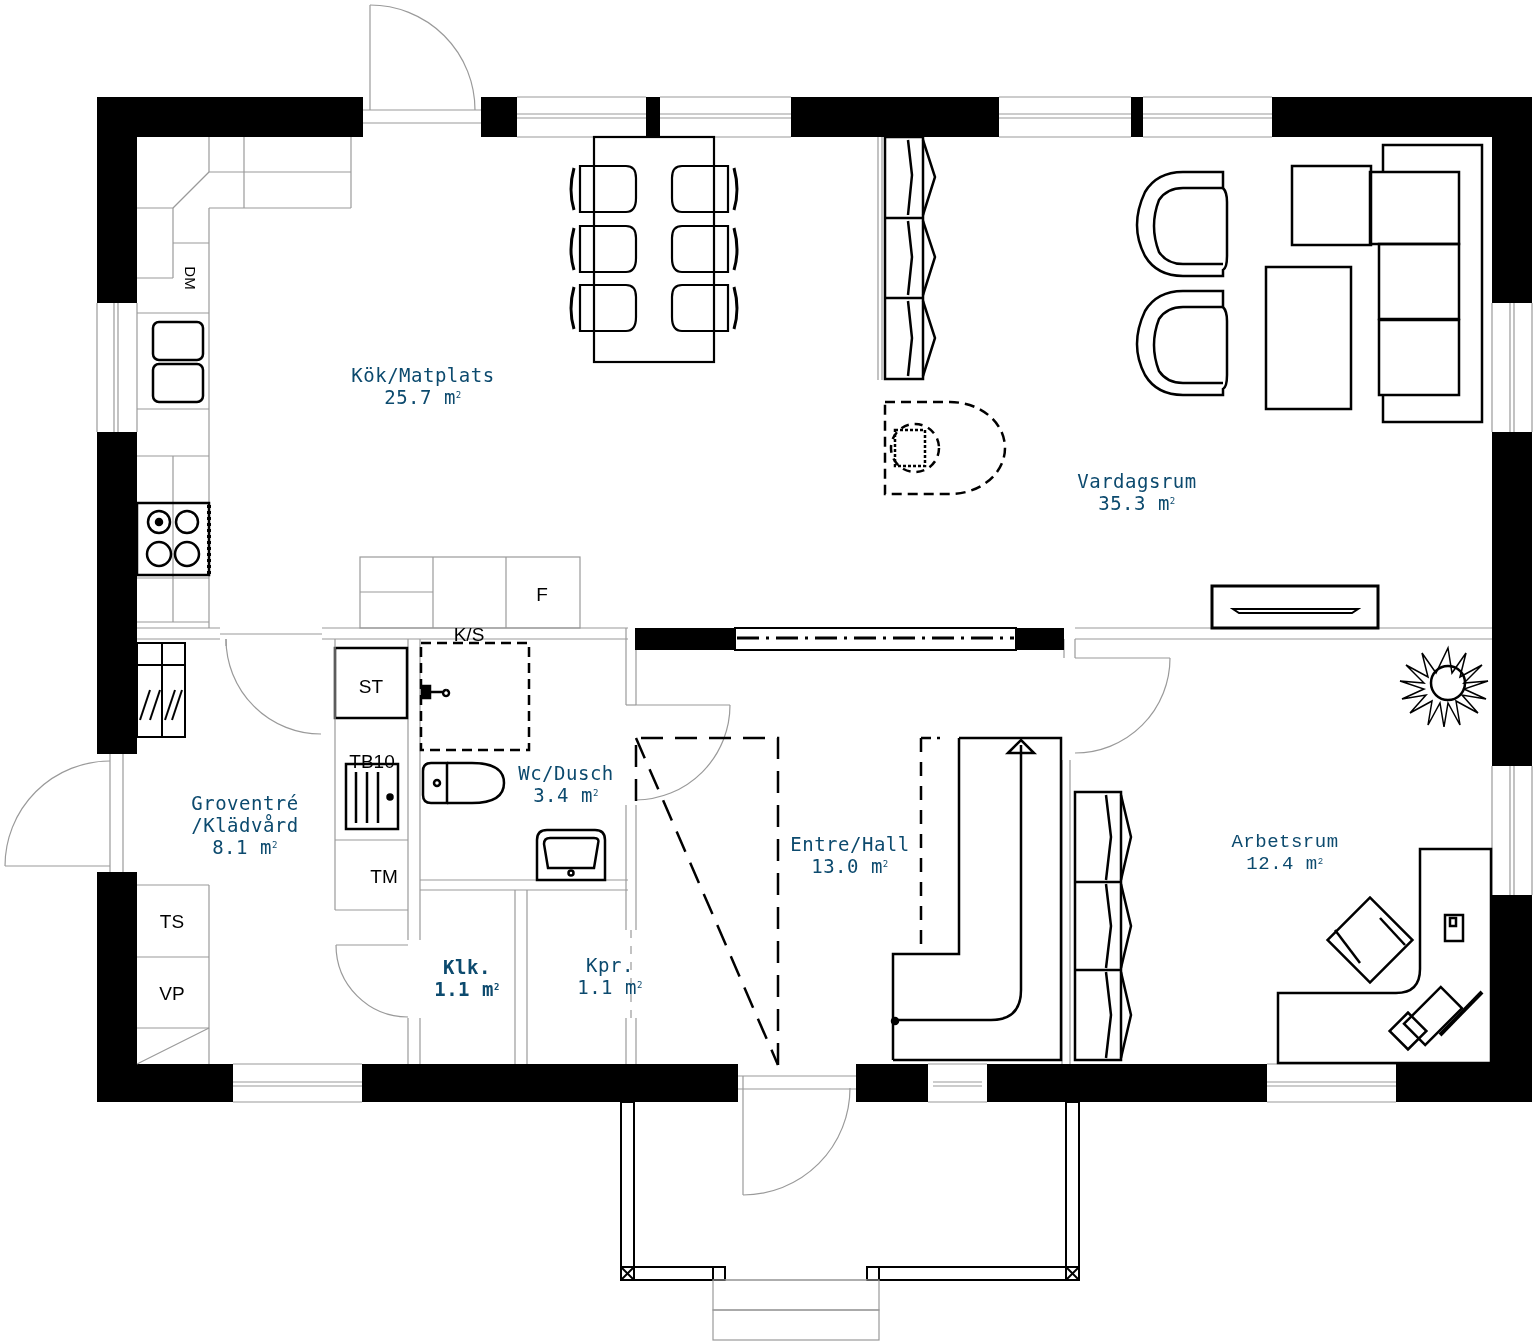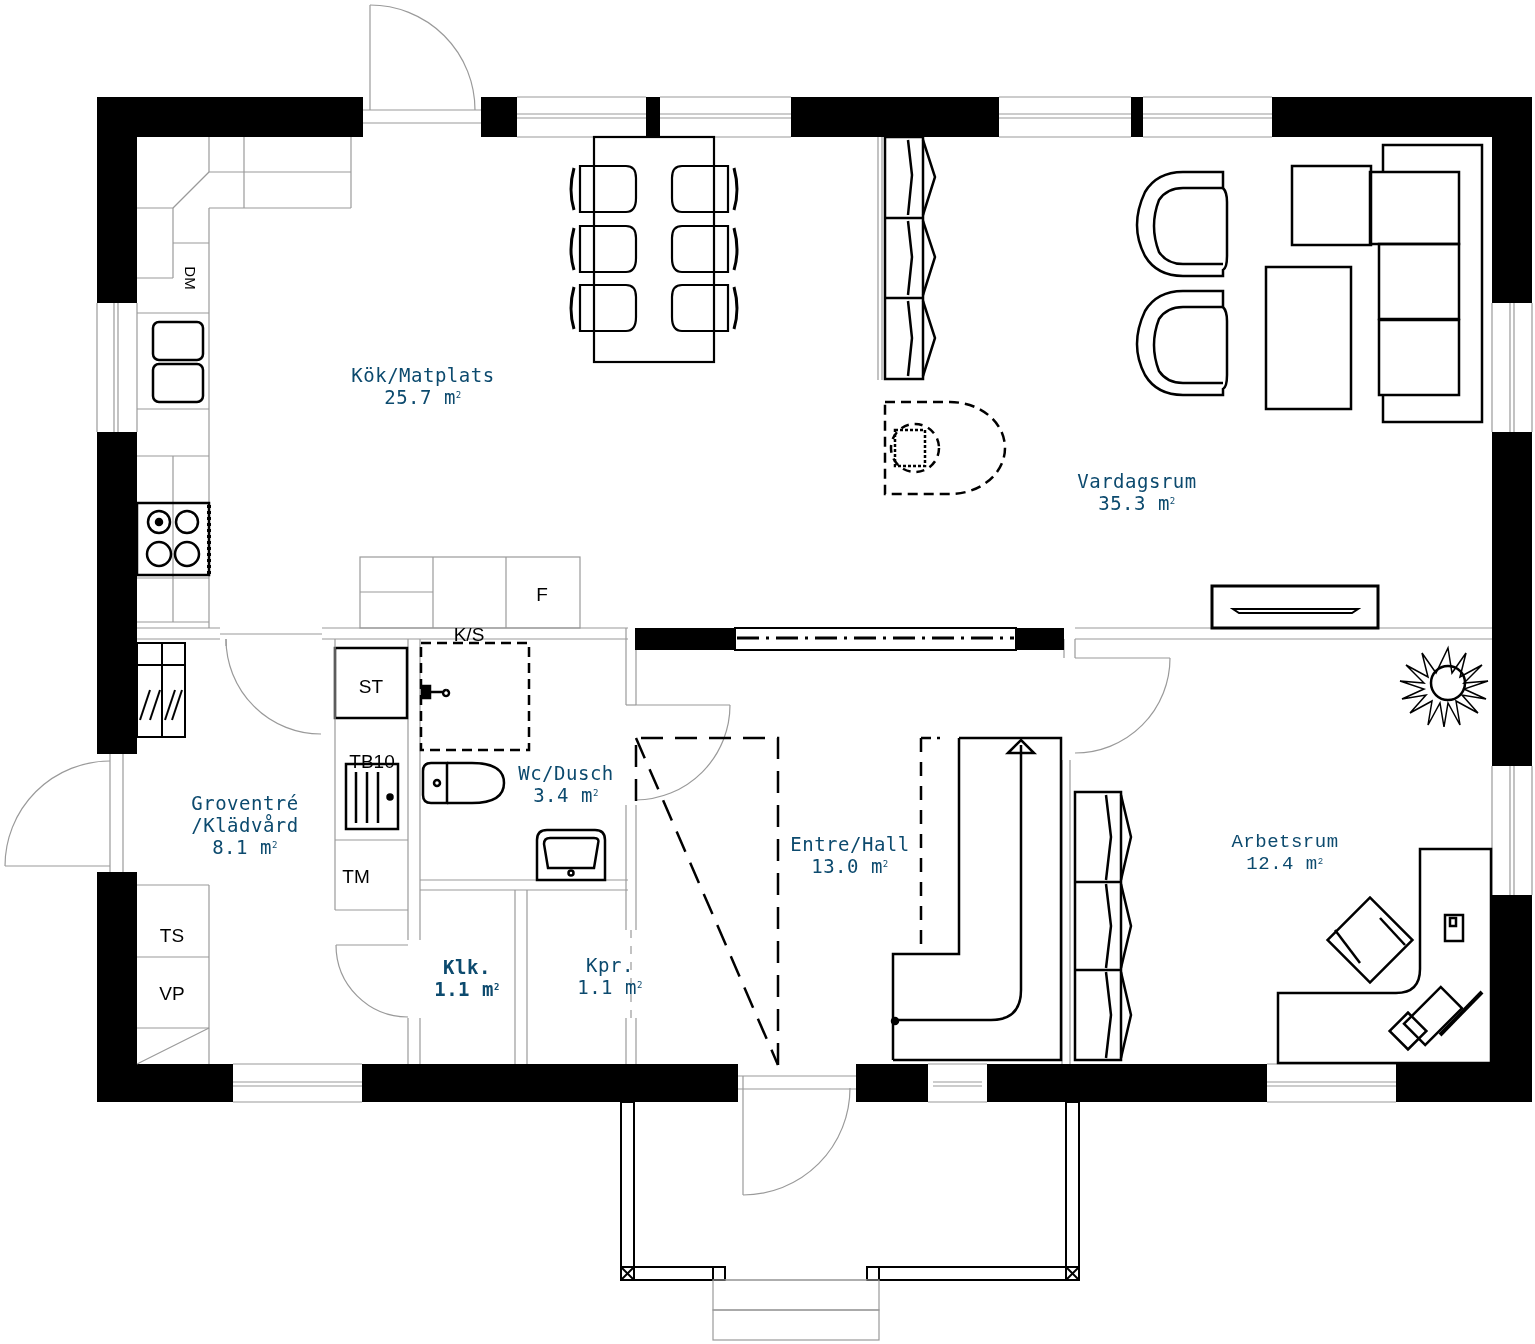--- a/index.html
+++ b/index.html
@@ -394,15 +394,15 @@
 <div class="room-label" style="left:610px; top:954px;">
   <div>Kpr.</div>
   <div class="area"><span>1.1 m</span><sup>2</sup></div>
 </div>
 
 <div class="fix-label rot" style="left:190px; top:278px;">DM</div>
 <div class="fix-label" style="left:469px; top:595px;margin-top:40px;">K/S</div>
 <div class="fix-label" style="left:542px; top:595px;">F</div>
 <div class="fix-label" style="left:371px; top:687px;text-align:center;">ST</div>
 <div class="fix-label" style="left:372px; top:740px;margin-top:22px;">TB10</div>
-<div class="fix-label" style="left:356px; top:877px;">TM</div>
-<div class="fix-label" style="left:172px; top:922px;margin-top:14px;">TS</div>
+<div class="fix-label" style="left:384px; top:877px;">TM</div>
+<div class="fix-label" style="left:172px; top:922px;">TS</div>
 <div class="fix-label" style="left:172px; top:994px;text-align:center;">VP</div>
 
 </body></html>

